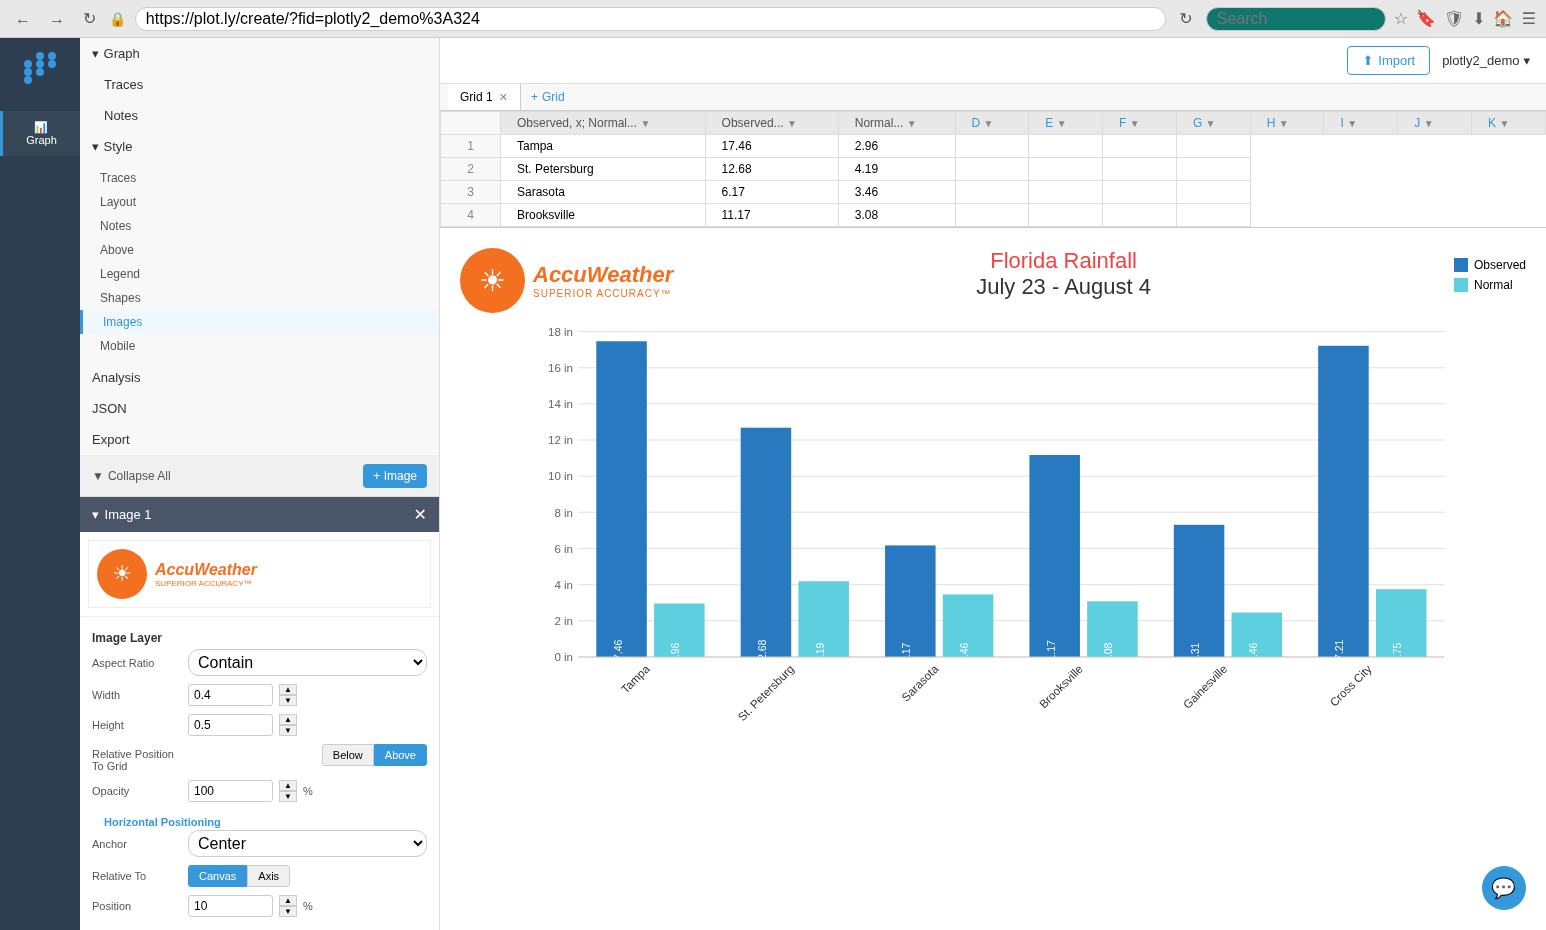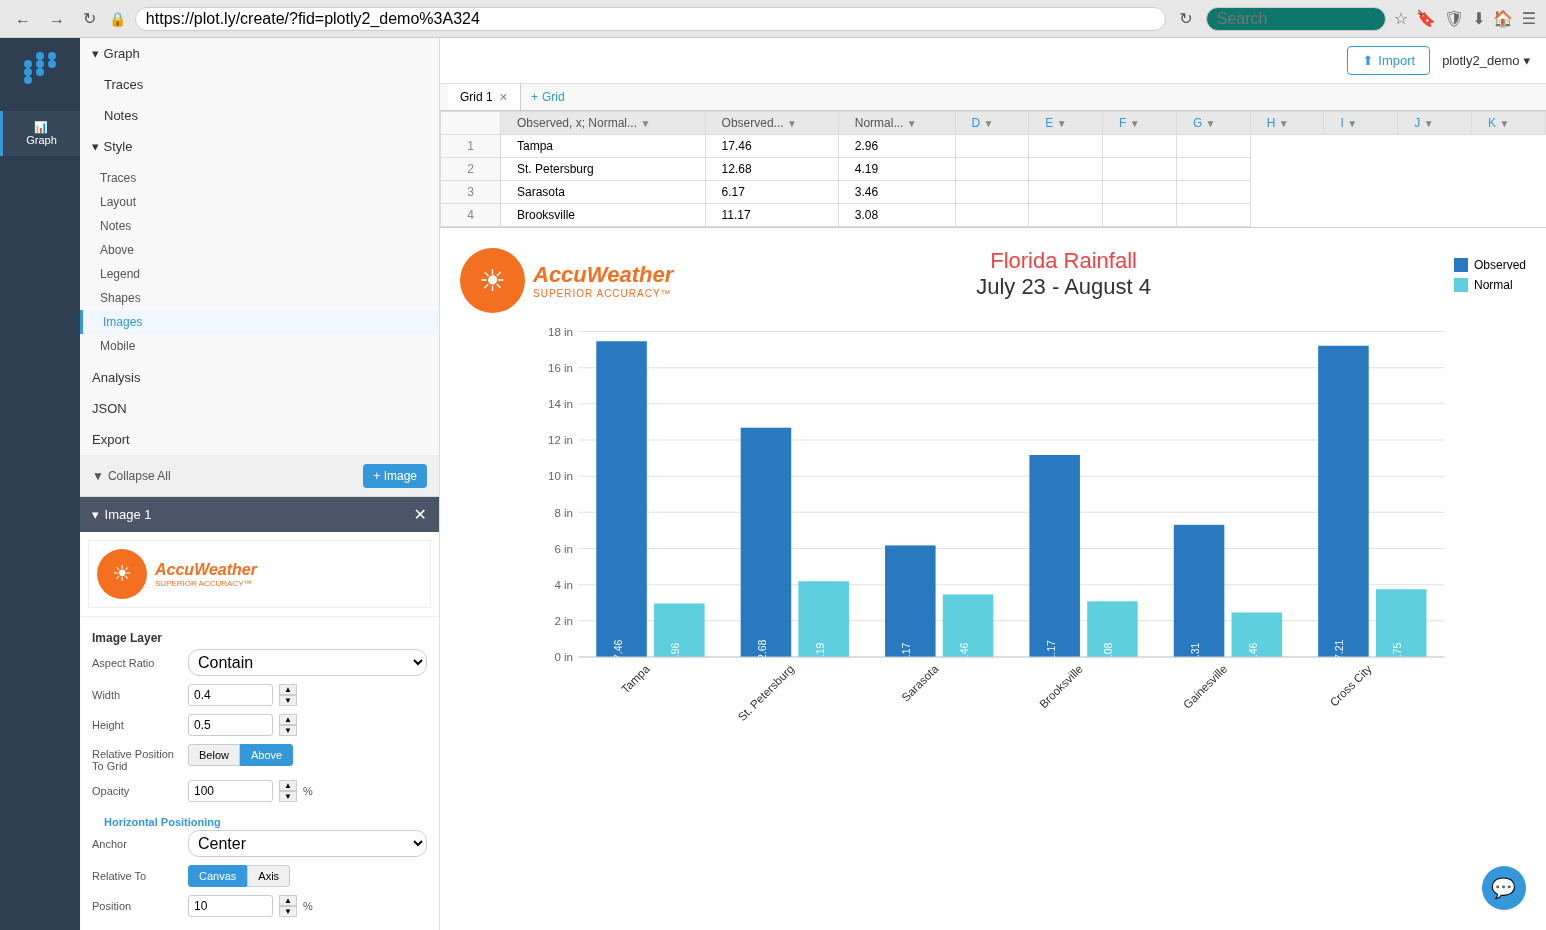--- a/index.html
+++ b/index.html
@@ -345,21 +345,21 @@
 
       <div class="form-row">
         <label>Height</label>
         <input class="form-input-num" type="text" value="0.5" style="">
         <div class="form-spinner">
           <button>▲</button>
           <button>▼</button>
         </div>
       </div>
 
-      <div class="form-row" style="align-items:flex-start;">
+      <div class="form-row" style="align-items:flex-start;justify-content:space-between;">
         <label style="padding-top:4px;">Relative Position To Grid</label>
         <div class="btn-group">
           <button>Below</button>
           <button class="active">Above</button>
         </div>
       </div>
 
       <div class="form-row">
         <label>Opacity</label>
         <input class="form-input-num" type="text" value="100" style="">

